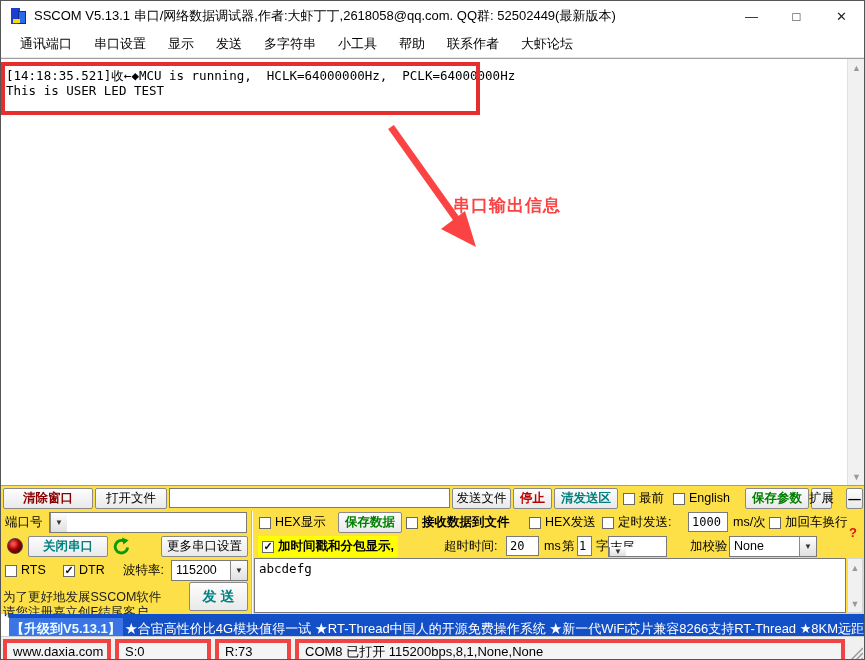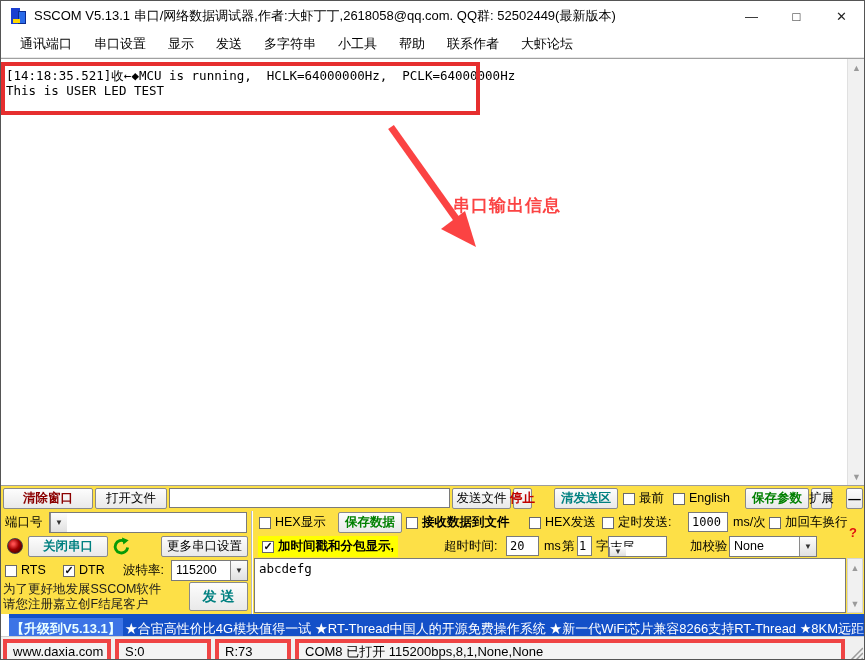--- a/index.html
+++ b/index.html
@@ -115,21 +115,21 @@
     </div>
   </div>
 
   <div class="panel">
 
     <div class="prow" style="top:2px; height:22px;">
       <button class="btn bold maroon abs" style="left:2px; width:90px;">清除窗口</button>
       <button class="btn abs" style="left:94px; width:72px;">打开文件</button>
       <input class="tin abs" style="left: 168px; width: 281px; top: 0px;" value="">
       <button class="btn abs" style="left:451px; width:59px;">发送文件</button>
-      <button class="btn bold redtx abs" style="left:512px; width:19px;">停止</button>
+      <button class="btn bold redtx abs" style="left:512px; width:39px;">停止</button>
       <button class="btn bold teal abs" style="left:553px; width:64px;">清发送区</button>
       <span class="cbwrap abs" style="left:622px;">
         <span class="cb"></span>
         <span class="txt">最前</span>
       </span>
       <span class="cbwrap abs" style="left:672px;">
         <span class="cb"></span>
         <span class="txt">English</span>
       </span>
       <button class="btn bold green abs" style="left:744px; width:64px;">保存参数</button>
@@ -215,21 +215,21 @@
       </span>
     </div>
 
     <textarea class="sendtext" style="">abcdefg</textarea>
     <div class="st-scroll">
       <div class="scroll-arrow" style="top:0; width:14px;">▲</div>
       <div class="scroll-arrow" style="bottom:0; width:14px;">▼</div>
     </div>
 
     <div class="prow" style="top:96px; height:32px;">
-      <div class="promo abs" style="left:2px; top:0;">
+      <div class="promo abs" style="left:2px; top:8px;">
         <div>为了更好地发展SSCOM软件</div>
         <div>请您注册嘉立创F结尾客户</div>
       </div>
       <button class="btn bold teal abs" style="left:188px; width:59px; height:29px; font-size:14px;">发  送</button>
     </div>
   </div>
 
   <div class="banner">
     <span class="upg">【升级到V5.13.1】</span>
     <span>★合宙高性价比4G模块值得一试 ★RT-Thread中国人的开源免费操作系统 ★新一代WiFi芯片兼容8266支持RT-Thread ★8KM远距</span>

